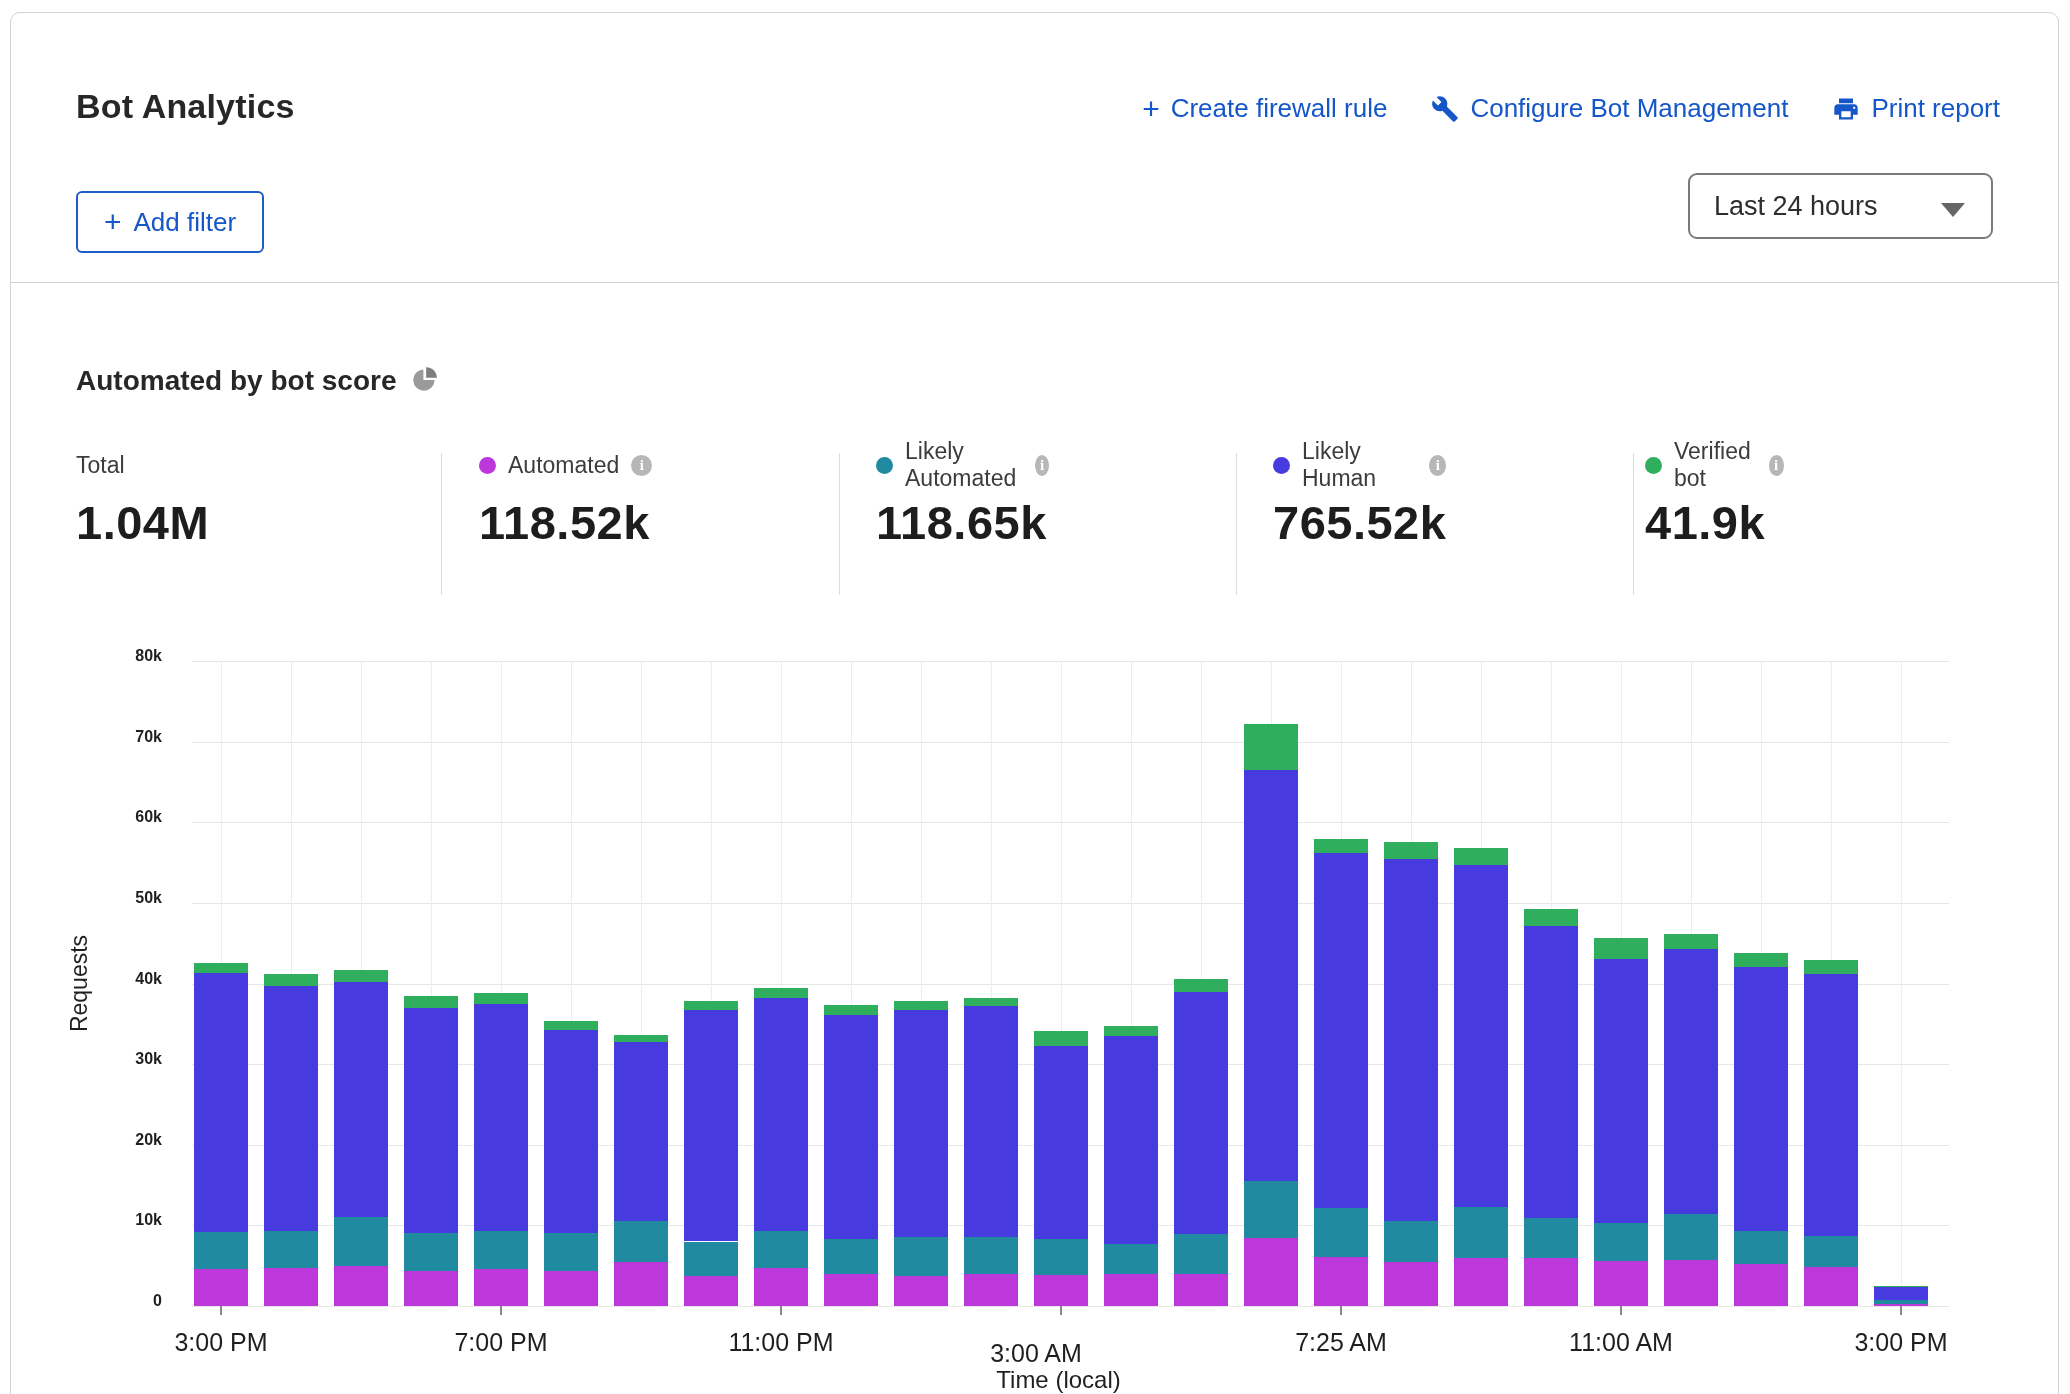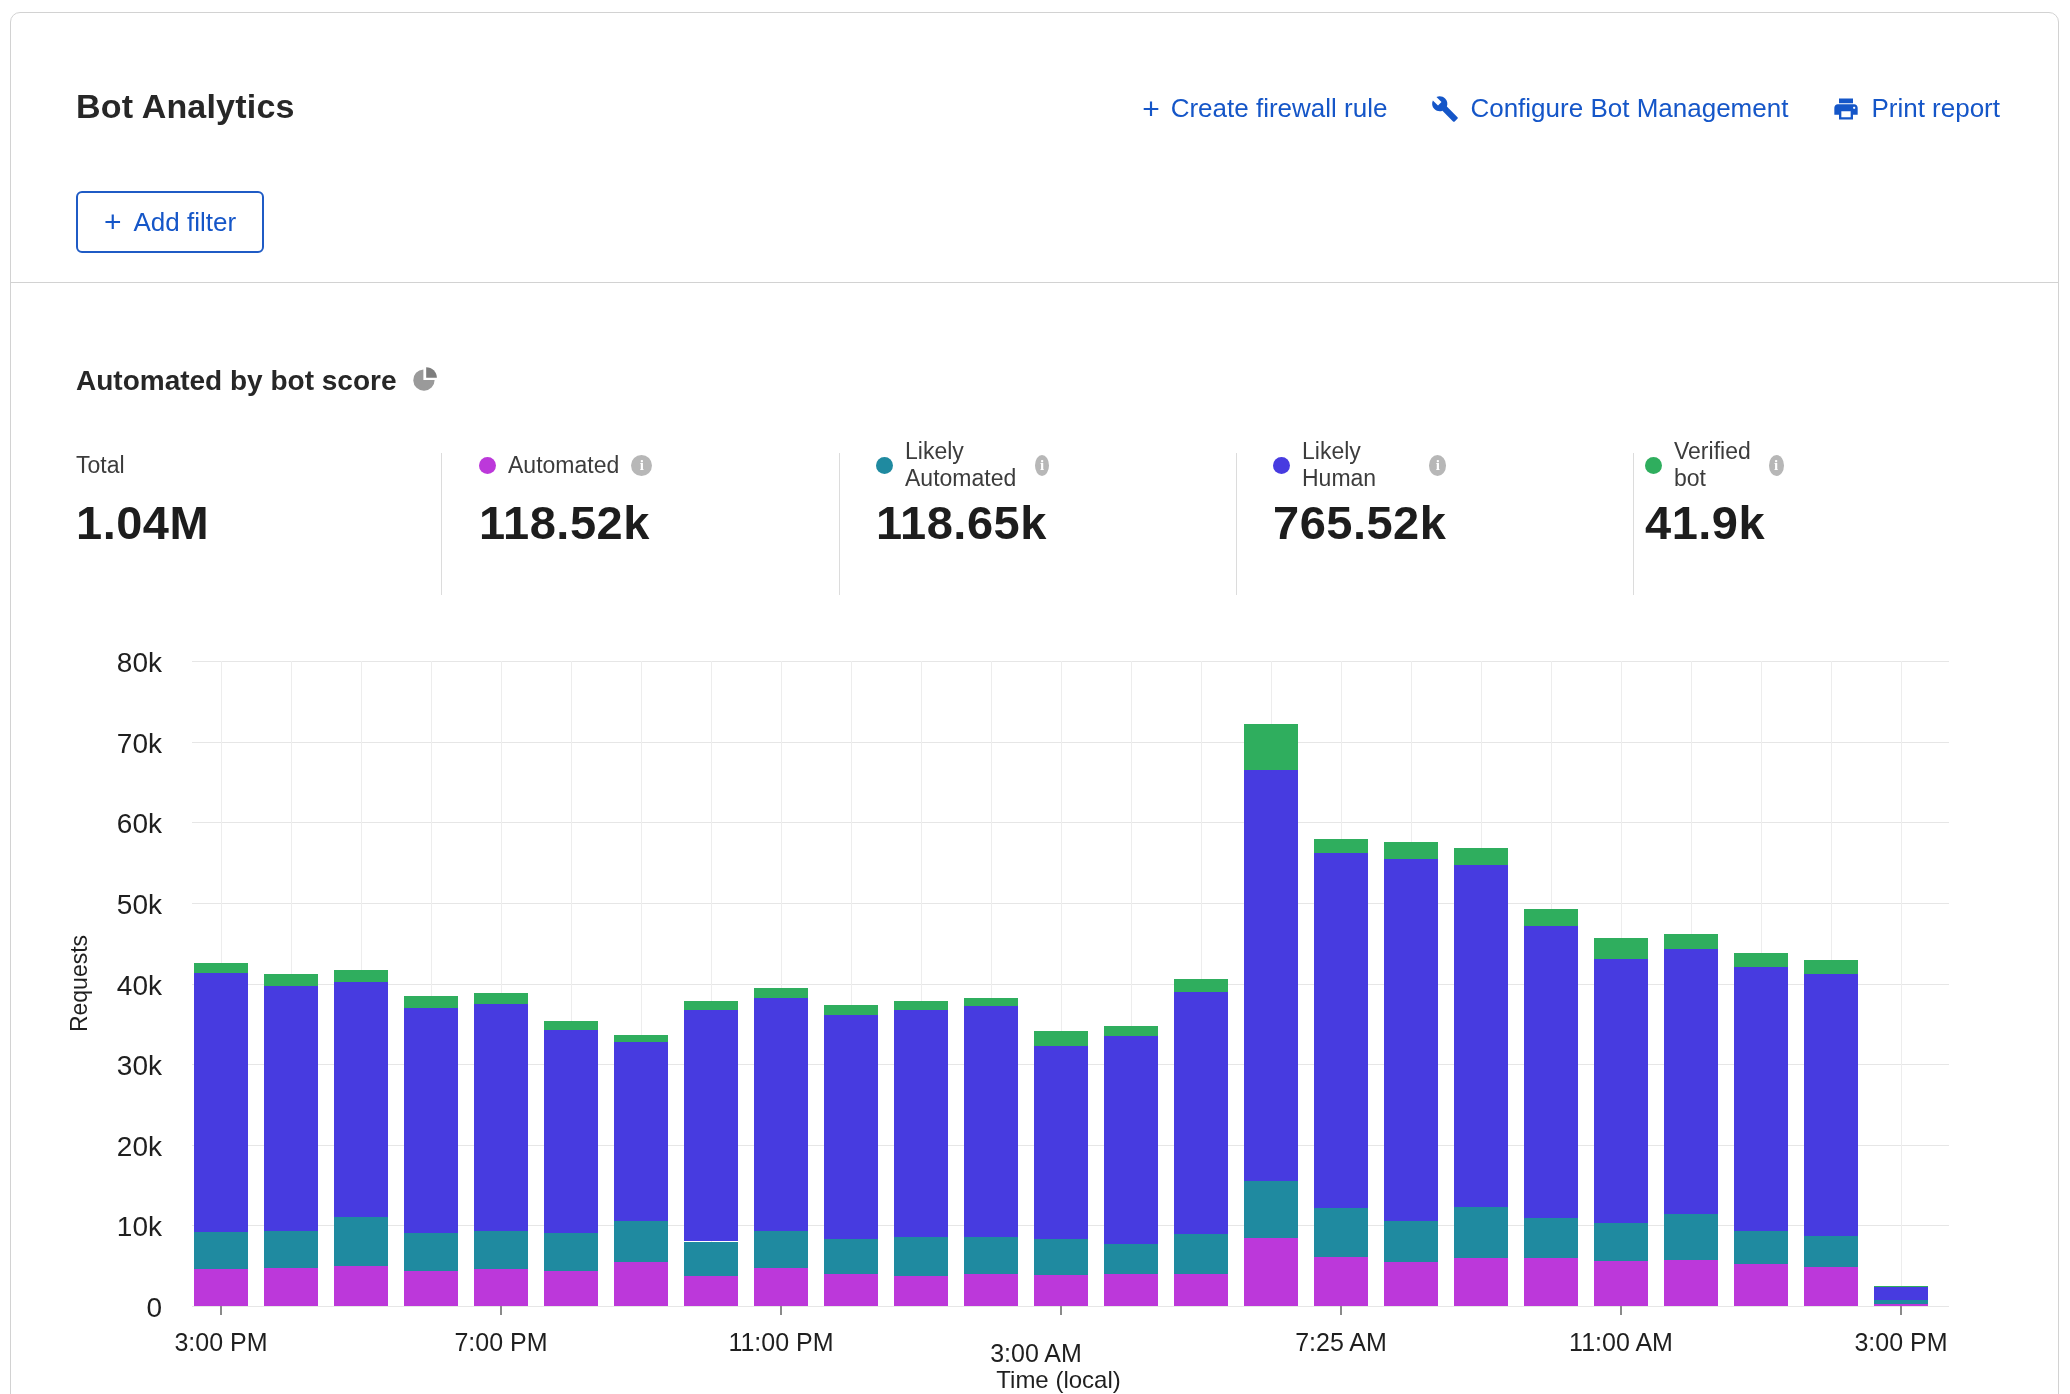--- a/index.html
+++ b/index.html
@@ -43,21 +43,21 @@
   .stat-dot { width:17px; height:17px; border-radius:50%; flex:0 0 auto; }
   .stat-label { font-size:23px; color:#3c3c3c; }
   .info-icon { width:21px; height:21px; border-radius:50%; background:#b7b7b7; color:#fff;
     font-size:15px; font-weight:700; display:flex; align-items:center; justify-content:center; font-family:"Liberation Serif", serif; }
   .stat-value { margin-top:16px; font-size:47px; font-weight:700; color:#1d1d1d; letter-spacing:.5px; }
   .stat-divider { position:absolute; top:440px; width:1px; height:142px; background:#dcdcdc; }
   
   #chart { position:absolute; left:0; top:0; width:2049px; height:1390px; }
   .gridline-h { position:absolute; height:1px; background:#e6e6e6; }
   .gridline-v { position:absolute; width:1px; background:#ededed; }
-  .ytick { position:absolute; font-size:28px; color:#1f1f1f; text-align:right; width:70px; }
+  .ytick { position:absolute; font-size:16px; color:#1f1f1f; text-align:right; width:70px;font-weight:bold; }
   .xtick { position:absolute; font-size:25px; color:#1f1f1f; transform:translateX(-50%); white-space:nowrap; }
   .tickmark { position:absolute; width:2px; height:9px; background:#8a8a8a; }
   .bar-seg { position:absolute; }
   .axis-title-y { position:absolute; font-size:23px; color:#1f1f1f; transform:rotate(-90deg); transform-origin:center; }
   .axis-title-x { position:absolute; font-size:24px; color:#1f1f1f; transform:translateX(-50%); }
 </style>
 </head>
 <body>
 
 <div class="card">
@@ -86,20 +86,24 @@
         </span>
         <span>Print report</span>
       </a>
     </div>
 
     <button class="add-filter">
       <span class="plus-glyph">+</span>
       <span>Add filter</span>
     </button>
 
+    <div class="range-select">
+      <span class="value">Last 24 hours</span>
+      <span class="chevron-down"></span>
+    </div>
   </div>
 
   <div class="section-title-row">
     <span class="section-title">Automated by bot score</span>
     <span>
       <svg width="27" height="27" viewBox="0 0 24 24">
         <path d="M11 3 A 9.5 9.5 0 1 0 21 12.5 L 11 12.5 Z" fill="#9a9a9a"></path>
         <path d="M13.5 1 A 9.5 9.5 0 0 1 23 10.5 L 13.5 10.5 Z" fill="#7e7e7e"></path>
       </svg>
     </span>

